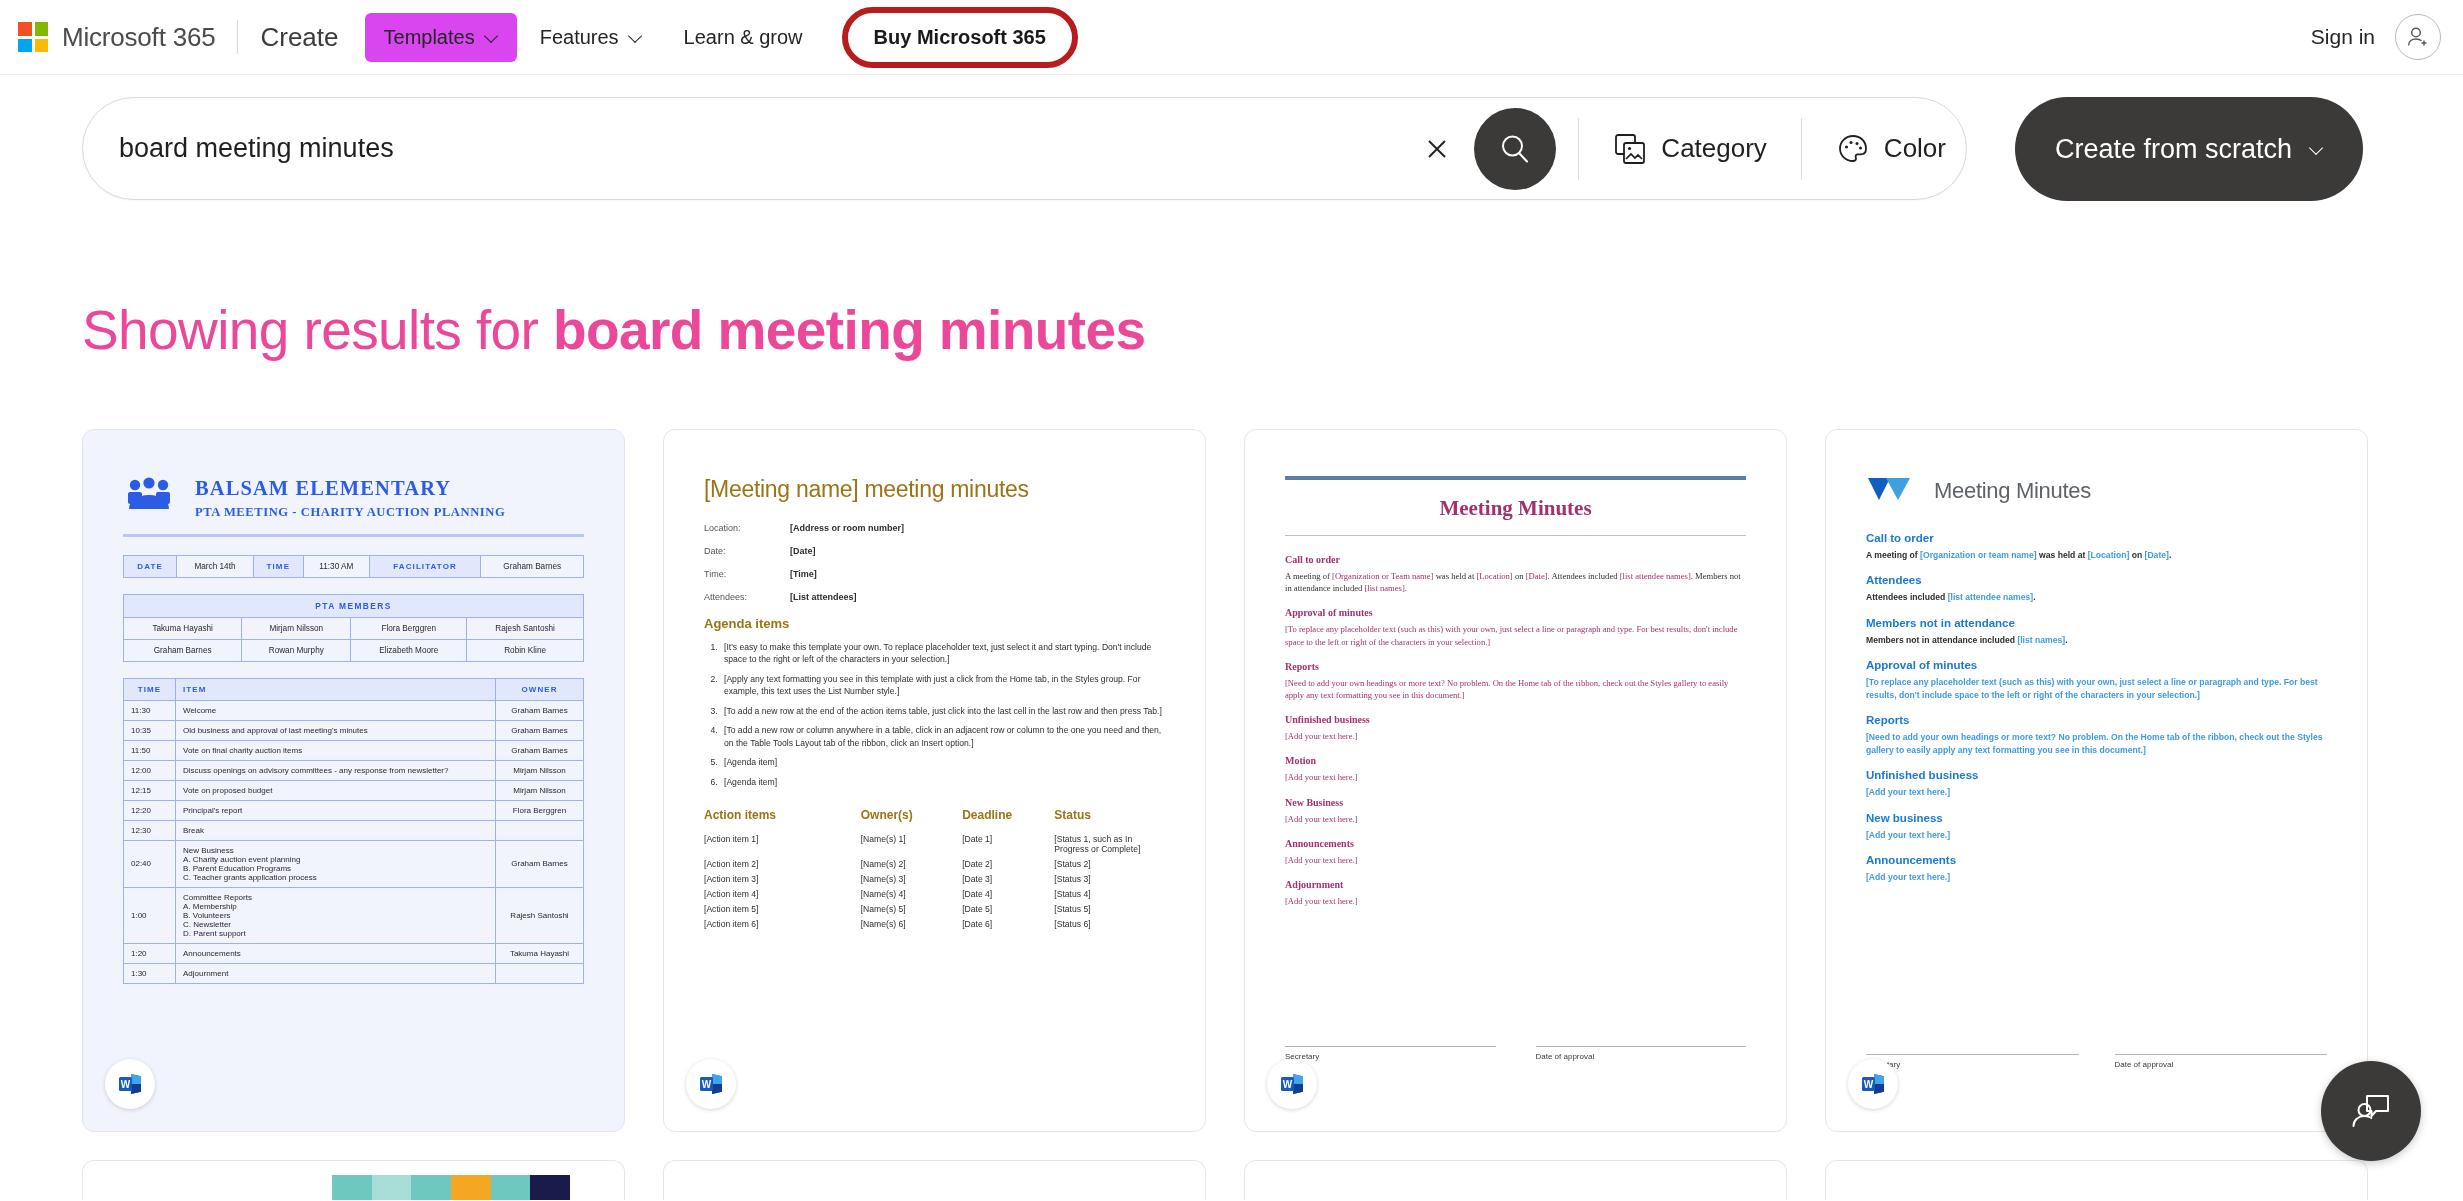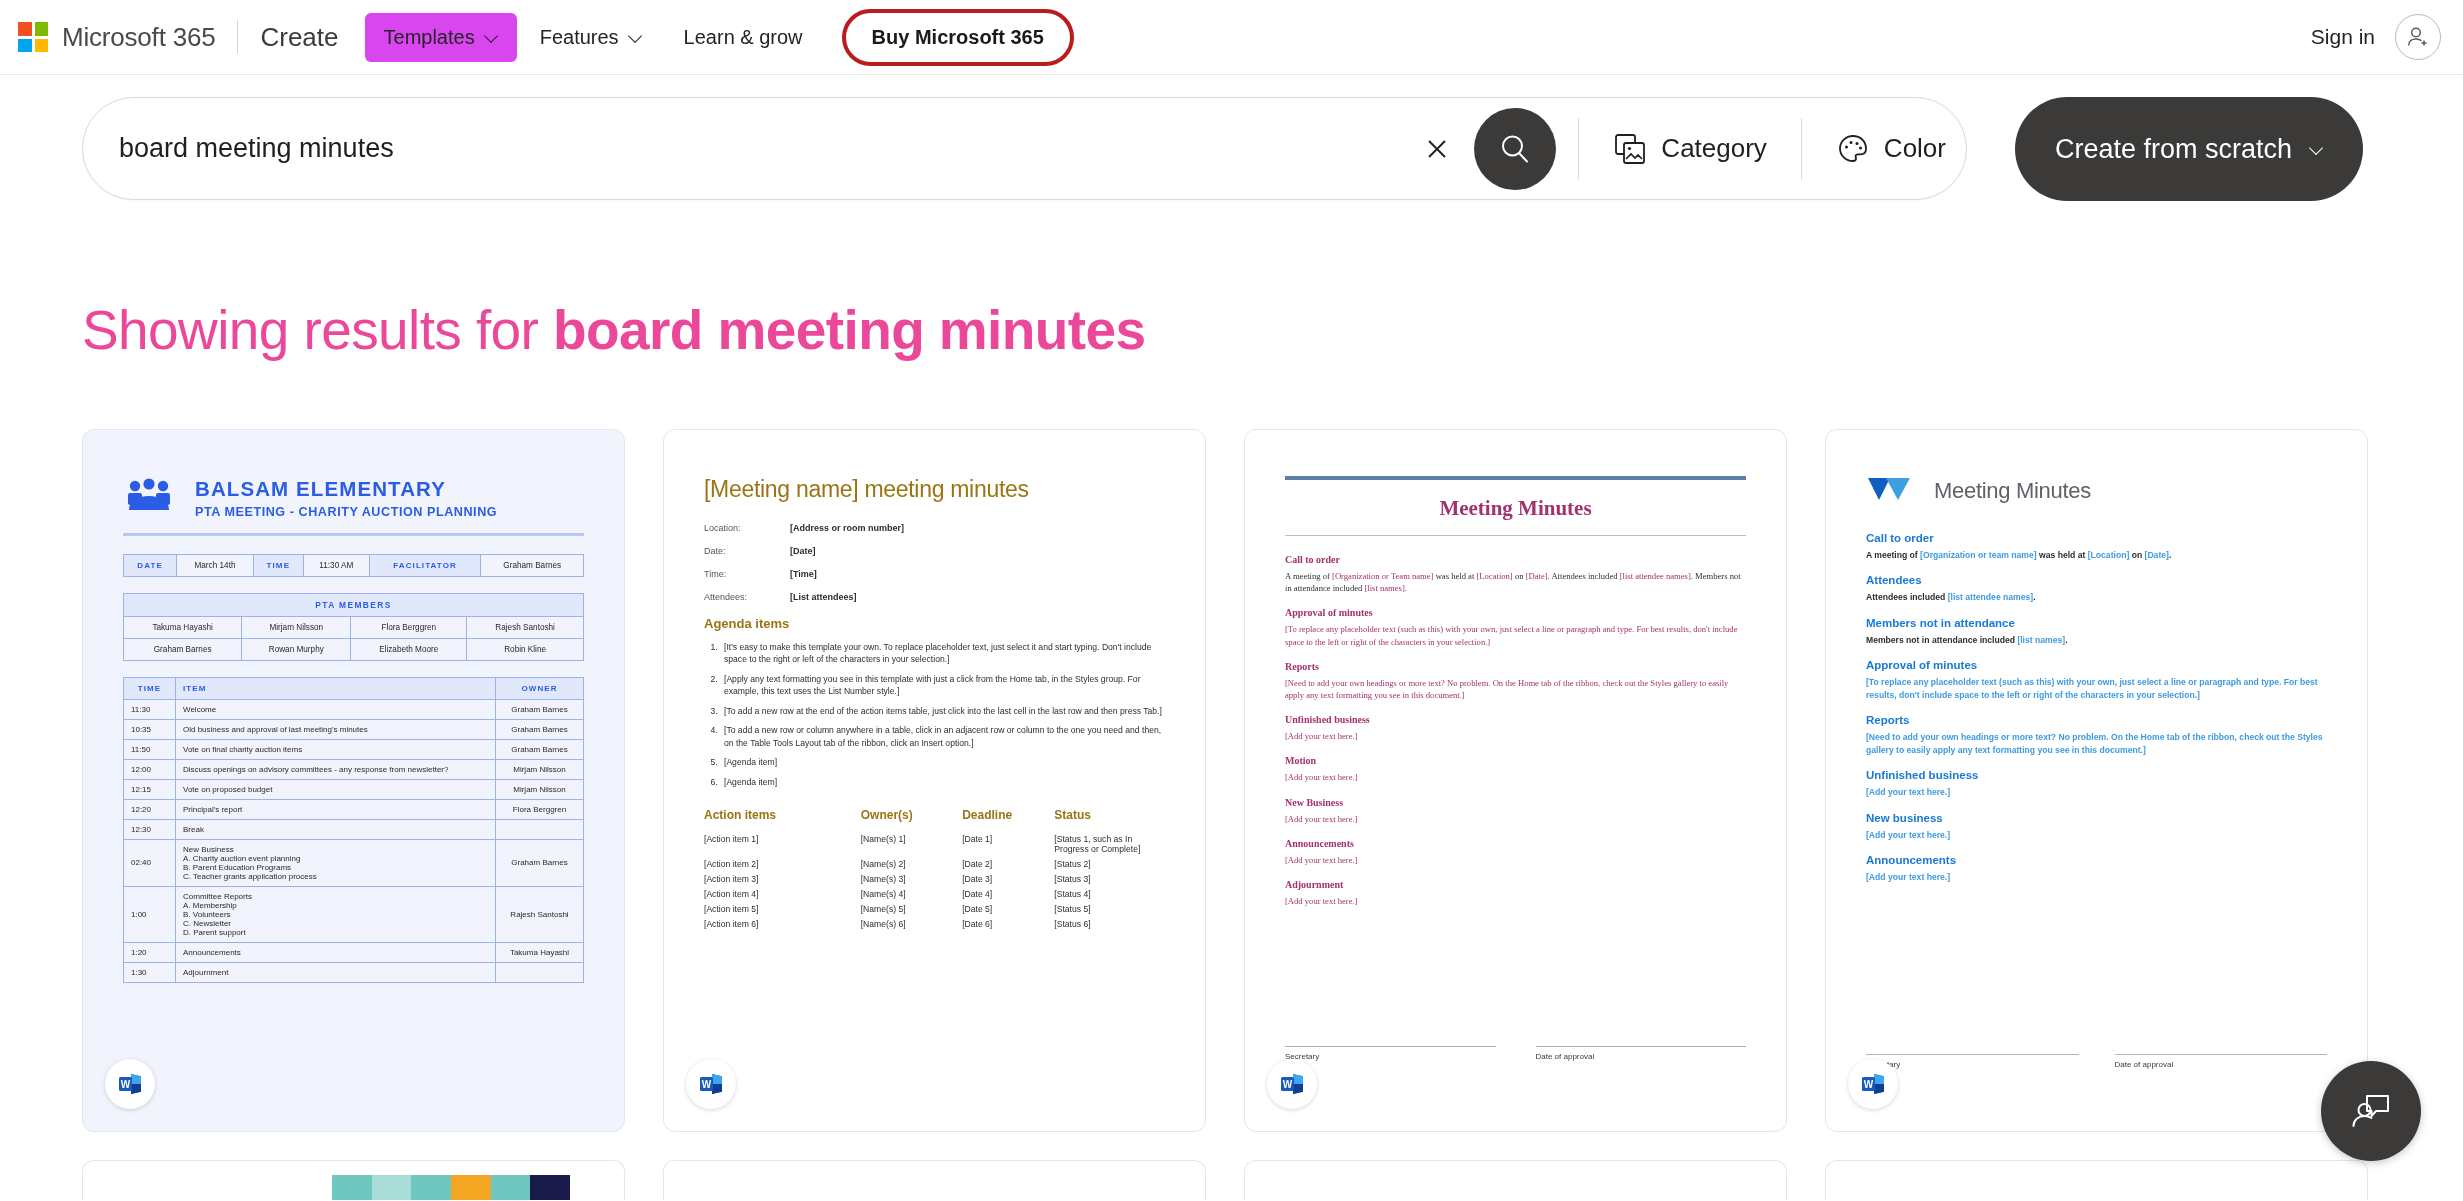--- a/index.html
+++ b/index.html
@@ -34,21 +34,21 @@
   }
   .nav-link.active { background: #d946ef; }
   .chev { display: inline-block; width: 13px; height: 13px; position: relative; }
   .chev::after {
     content: ""; position: absolute; left: 1px; top: 0px;
     width: 9px; height: 9px; border-right: 1.8px solid #242424; border-bottom: 1.8px solid #242424;
     transform: rotate(45deg);
   }
   .buy-btn {
     margin-left: 16px; font-size: 20px; font-weight: 700; color: #1a1a1a;
-    border: 4px solid #b91c1c; border-radius: 999px; padding: 13px 26px;
+    border: 6px solid #b91c1c; border-radius: 999px; padding: 13px 26px;
     background: #fff; white-space: nowrap; cursor: pointer;
   }
   .nav-right { margin-left: auto; display: flex; align-items: center; gap: 20px; text-align: right; }
   .signin-text { font-size: 21px; color: #242424; white-space: nowrap; cursor: pointer; }
   .avatar-btn {
     width: 46px; height: 46px; border-radius: 50%; border: 1.4px solid #b9b9b9;
     display: flex; align-items: center; justify-content: center; cursor: pointer; background: #fff;
   }
 
   
@@ -105,21 +105,21 @@
   }
   .card.tinted { background: #f1f3fd; border-color: #e2e5f7; }
   .doc { position: absolute; inset: 0; padding: 46px 40px 0 40px; overflow: hidden; }
   .word-badge {
     position: absolute; left: 22px; bottom: 22px; width: 50px; height: 50px;
     border-radius: 50%; background: #fff; box-shadow: 0 1px 4px rgba(0,0,0,.16);
     display: flex; align-items: center; justify-content: center;
   }
 
   
-  .c1-head { display: flex; align-items: center; gap: 20px; }
+  .c1-head { display: flex; gap: 20px; font-family: Liberation Serif, serif; }
   .c1-title { color: #2b5ce6; font-weight: 700; font-size: 20.5px; letter-spacing: 1.1px; line-height: 1.25; }
   .c1-sub { color: #2b5ce6; font-weight: 700; font-size: 12.6px; letter-spacing: .55px; margin-top: 3px; }
   .c1-rule { height: 3px; background: #b9c7f2; margin: 14px 0 18px; }
   .c1-tbl { width: 100%; border-collapse: collapse; font-size: 8.2px; color: #2a2a2a; }
   .c1-tbl td, .c1-tbl th { border: 1px solid #9cb3ea; padding: 6px 4px; text-align: center; }
   .c1-tbl th { color: #2b5ce6; font-weight: 700; letter-spacing: 1.1px; background: #e2e8fb; font-size: 8px; }
   .c1-members { margin-top: 16px; }
   .c1-members .hdr { color: #2b5ce6; font-weight: 700; letter-spacing: 1.4px; background: #e2e8fb; font-size: 8.4px; }
   .c1-agenda { margin-top: 16px; font-size: 8px; }
   .c1-agenda td { text-align: left; padding: 5px 7px; vertical-align: middle; }

